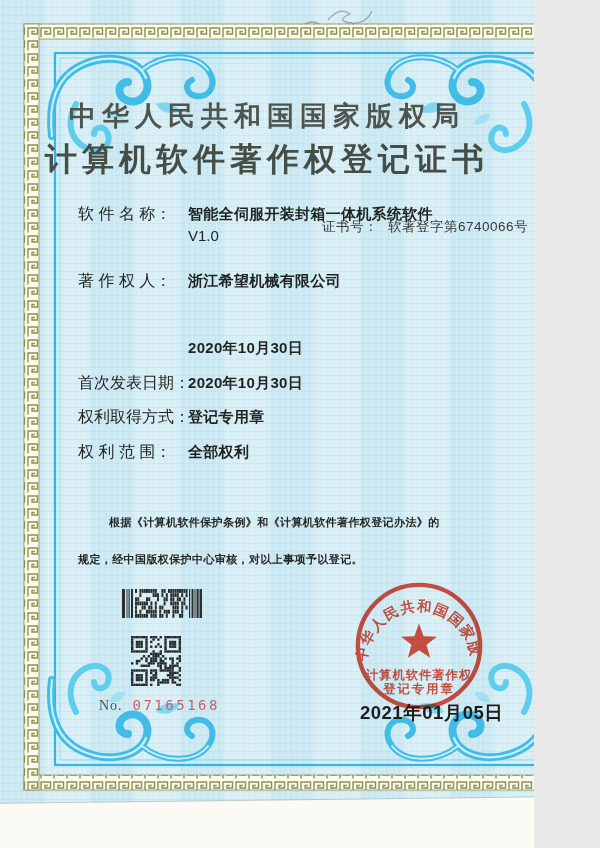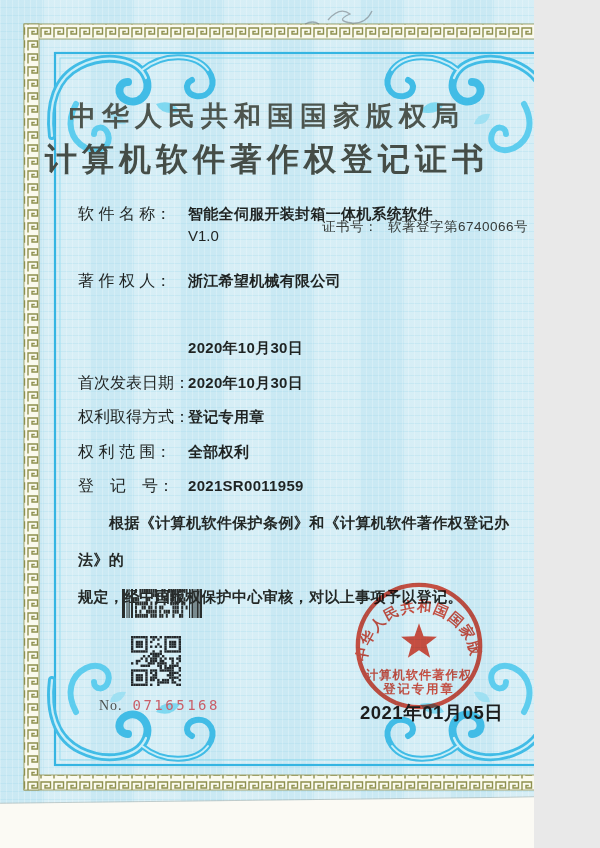--- a/index.html
+++ b/index.html
@@ -27,21 +27,21 @@
     position:absolute;top:186px;left:0;width:528px;text-align:right;
     font-size:13.5px;font-weight:400;color:#353a38;letter-spacing:.5px;margin-top:32px;
   }
   .certno .certno-label{margin-right:10px;}
   .row{position:absolute;left:78px;width:460px;height:26px;color:#1f2322;}
   .row .lbl{position:absolute;left:0;top:0;font-size:16px;font-weight:400;white-space:pre;}
   .row .val{position:absolute;left:110px;top:1px;font-size:15px;font-weight:700;letter-spacing:.3px;white-space:nowrap;}
   .row .val2{position:absolute;left:110px;top:23px;font-size:15px;font-weight:400;}
   .r0{top:204px}.r1{top:271px}.r2{top:338px}.r3{top:373px}.r4{top:407px}.r5{top:442px}.r6{top:476px}
   .statement{position:absolute;left:78px;top:504px;width:452px;color:#232826;
-    font-size:15px;font-weight:600;line-height:37px;letter-spacing:.4px;}
+    font-size:11px;font-weight:600;line-height:37px;letter-spacing:.4px;}
   .statement .ln1{text-indent:31px;}
   .barcode{position:absolute;left:122px;top:589px;width:80px;height:29px;}
   .qr{position:absolute;left:130px;top:636px;width:52px;height:50px;}
   .serial{position:absolute;left:99px;top:697px;font-size:14px;}
   .serial .serial-lbl{font-family:"Liberation Serif","DejaVu Serif",serif;color:#4d5250;letter-spacing:1px;}
   .serial .serial-num{font-family:"DejaVu Sans Mono","Liberation Mono",monospace;color:#c9606a;letter-spacing:2.5px;margin-left:6px;}
   .seal{position:absolute;left:350px;top:577px;width:138px;height:138px;opacity:.9;mix-blend-mode:multiply;}
   .issue-date{position:absolute;left:360px;top:700px;font-size:18.5px;font-weight:700;color:#1c1d1d;letter-spacing:.5px;white-space:nowrap;}
   .scan-edge{position:absolute;left:-10px;bottom:-18px;width:640px;height:62px;background:#fbfaf4;
     transform:rotate(-0.7deg);transform-origin:left bottom;box-shadow:0 -1px 0 rgba(160,160,150,.45);}
@@ -106,24 +106,20 @@
     <span class="lbl">首次发表日期：</span>
     <span class="val">2020年10月30日</span>
   </div>
   <div class="row r4">
     <span class="lbl">权利取得方式：</span>
     <span class="val">登记专用章</span>
   </div>
   <div class="row r5">
     <span class="lbl">权 利 范 围：</span>
     <span class="val">全部权利</span>
-  </div>
-  <div class="row r6">
-    <span class="lbl">登　记　号：</span>
-    <span class="val">2021SR0011959</span>
   </div>
 
   <div class="statement">
     <div class="ln1">根据《计算机软件保护条例》和《计算机软件著作权登记办法》的</div>
     <div class="ln2">规定，经中国版权保护中心审核，对以上事项予以登记。</div>
   </div>
 
   <div class="barcode"><svg viewBox="0 0 80 29" width="80" height="29">
         <rect x="0" y="0" width="3" height="29" fill="#2a2e2d"></rect>
         <rect x="4.5" y="0" width="1" height="29" fill="#2a2e2d"></rect>

